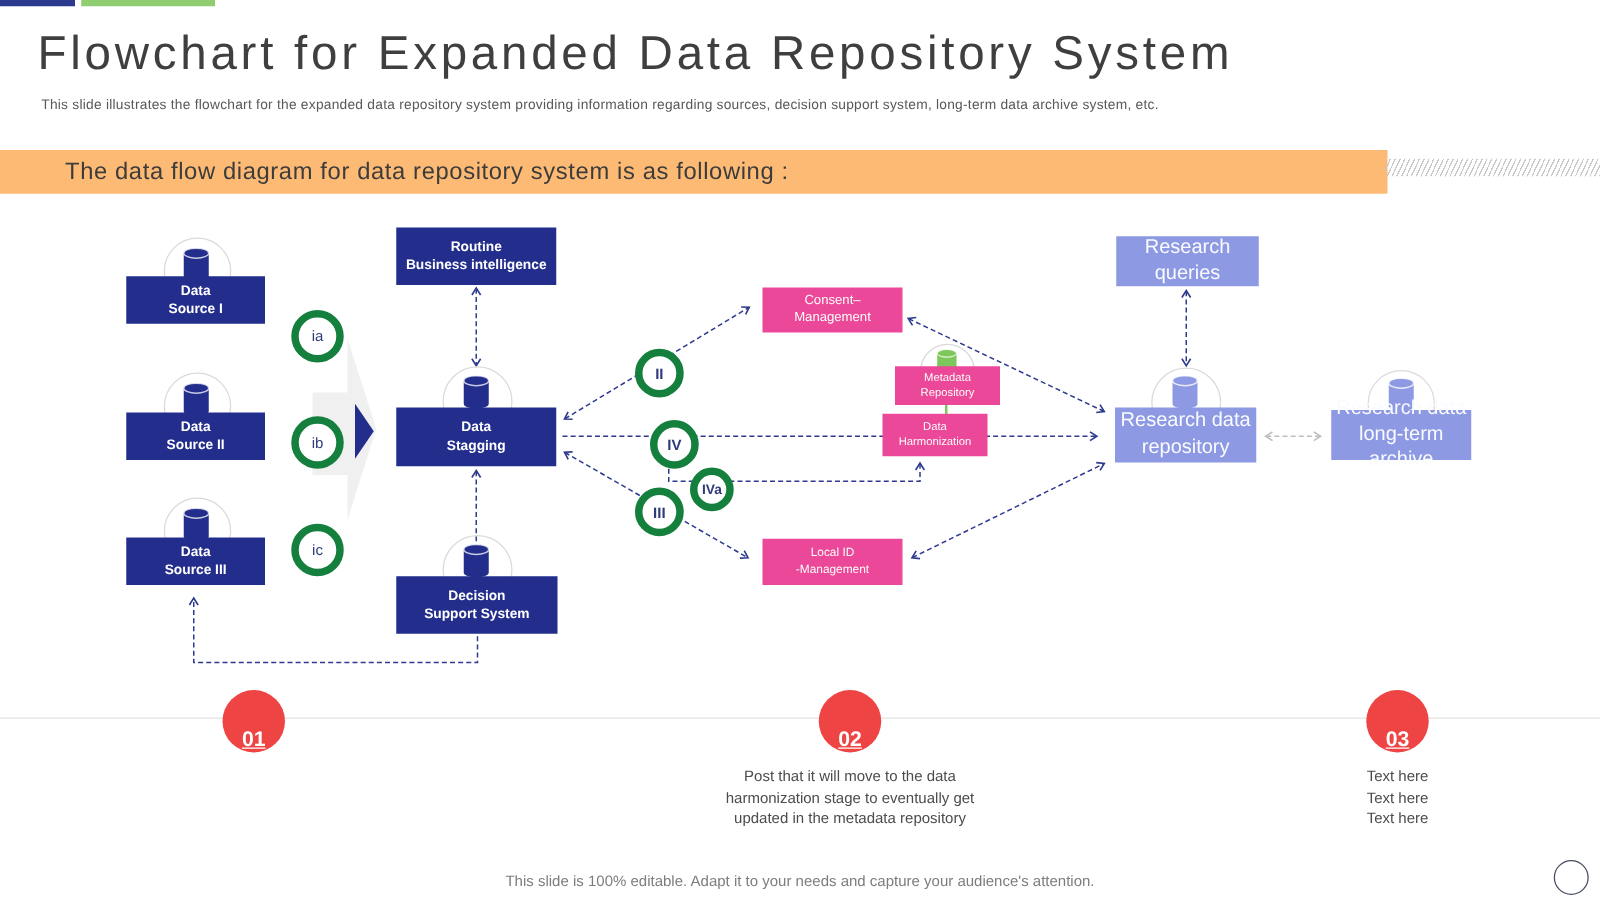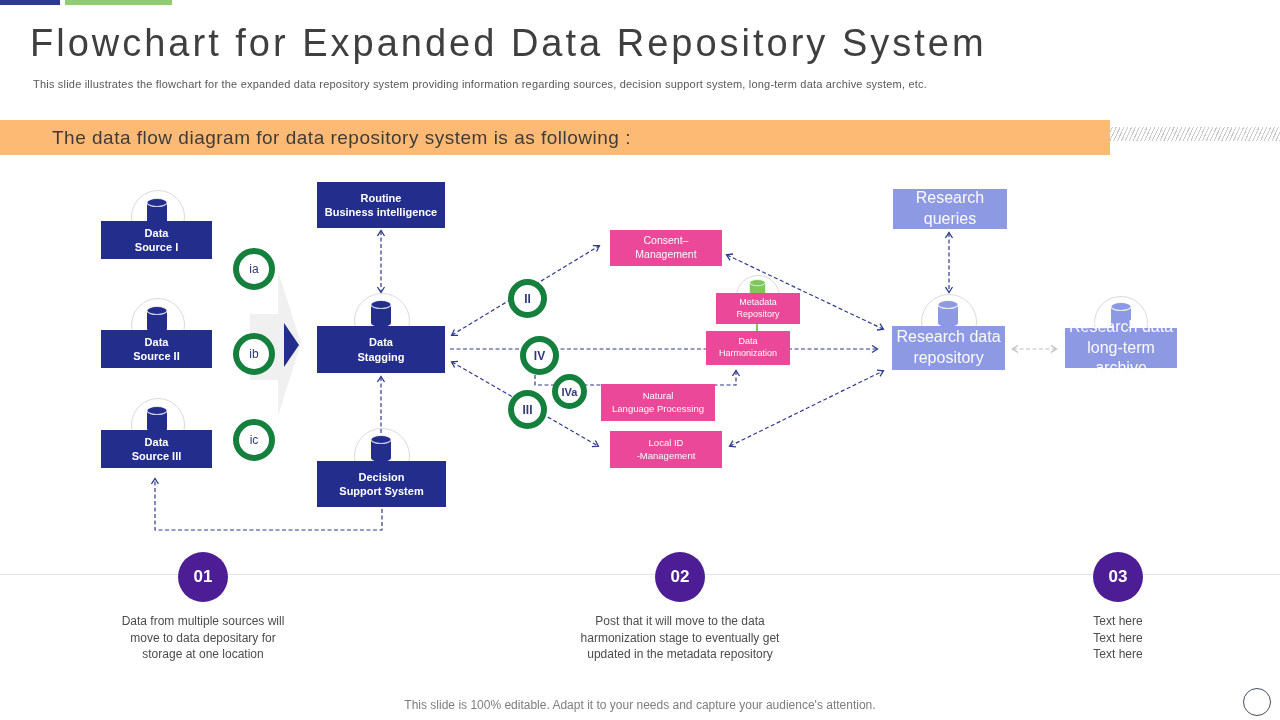--- a/index.html
+++ b/index.html
@@ -29,23 +29,23 @@
   .halo{position:absolute;border:1px solid #dadada;border-radius:50%;z-index:1;}
   .cyl{position:absolute;z-index:2;}
   .marker{position:absolute;background:#fff;border:6px solid #15803d;border-radius:50%;
           display:flex;align-items:center;justify-content:center;color:#2e3a7a;
           font-size:12px;z-index:5;}
   .marker.rom{font-weight:bold;}
   svg.connectors{position:absolute;left:0;top:0;z-index:1;}
 
   
   .hline{position:absolute;left:0;top:574px;width:1280px;height:1px;background:#e2e2e2;z-index:0;}
-  .stepcircle{position:absolute;width:50px;height:50px;border-radius:50%;background:#4c1d95;
-              color:#fff;font-weight:bold;font-size:17px;display:flex;align-items:center;
-              justify-content:center;z-index:2;}
+  .stepcircle{position:absolute;width:50px;height:50px;border-radius:50%;background:#ef4444;
+              color:#fff;font-weight:bold;font-size:17px;display:flex;align-items:flex-end;
+              justify-content:center;z-index:2;text-decoration:underline;}
   .steptext{position:absolute;text-align:center;font-size:12px;color:#4c4c4c;line-height:16.5px;
             white-space:pre-line;}
   .footer{position:absolute;left:0;top:698px;width:1280px;text-align:center;
           font-size:12px;color:#7d7d7d;}
   .footer-circle{position:absolute;left:1243px;top:688px;width:26px;height:26px;
                  border:1px solid #474c63;border-radius:50%;}
 </style>
 </head>
 <body>
 
@@ -162,24 +162,20 @@
 Management</span>
     </div>
   <div class="node green sm" style="left:716px;top:293px;width:84px;height:31px;">
       <span>Metadata
 Repository</span>
     </div>
   <div class="node green sm" style="left:706px;top:331px;width:84px;height:34px;">
       <span>Data
 Harmonization</span>
     </div>
-  <div class="node green md" style="left:601px;top:384px;width:114px;height:37px;">
-      <span>Natural
-Language  Processing</span>
-    </div>
   <div class="node green md" style="left:610px;top:431px;width:112px;height:37px;">
       <span>Local ID
 -Management</span>
     </div>
 
   <div class="node purple" style="left:893px;top:189px;width:114px;height:40px;">
       <span>Research queries</span>
     </div>
   <div class="node purple" style="left:892px;top:326px;width:113px;height:44px;">
       <span>Research data
@@ -215,23 +211,20 @@
   <div class="hline"></div>
   <div class="stepcircle" style="left:178px;top:552px;">
       <span>01</span>
     </div>
   <div class="stepcircle" style="left:655px;top:552px;">
       <span>02</span>
     </div>
   <div class="stepcircle" style="left:1093px;top:552px;">
       <span>03</span>
     </div>
-  <div class="steptext" style="left:103px;top:613px;width:200px;">Data from multiple sources will
-move to data depositary for
-storage at one location</div>
   <div class="steptext" style="left:555px;top:613px;width:250px;">Post that it will move  to the data
 harmonization  stage to eventually  get
 updated in the metadata repository</div>
   <div class="steptext" style="left:1018px;top:613px;width:200px;">Text here
 Text here
 Text here</div>
 
   <div class="footer">This slide is 100% editable. Adapt it to your needs and capture your audience's attention.</div>
   <div class="footer-circle"></div>
 

